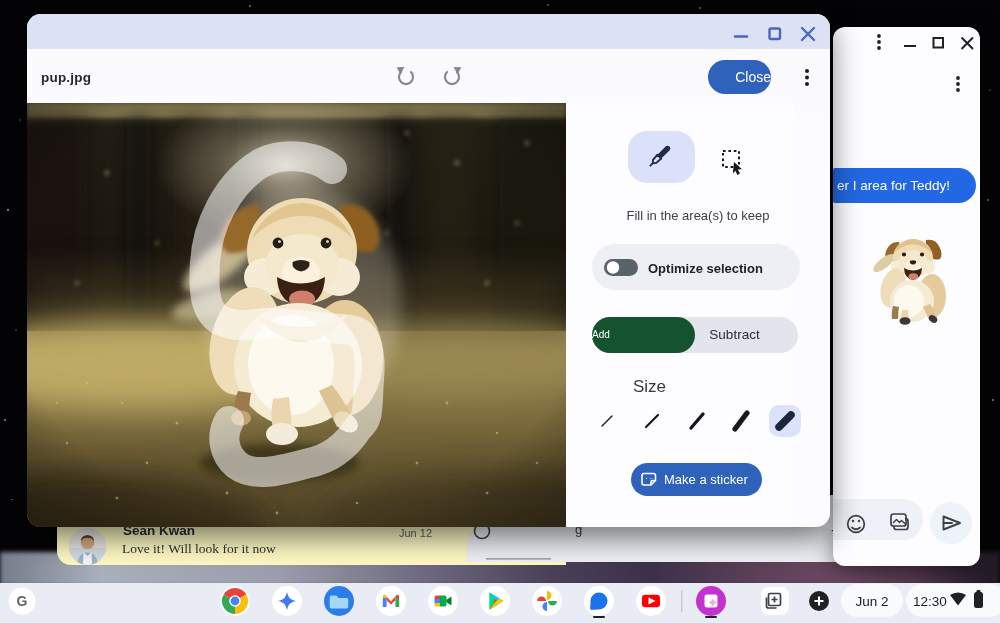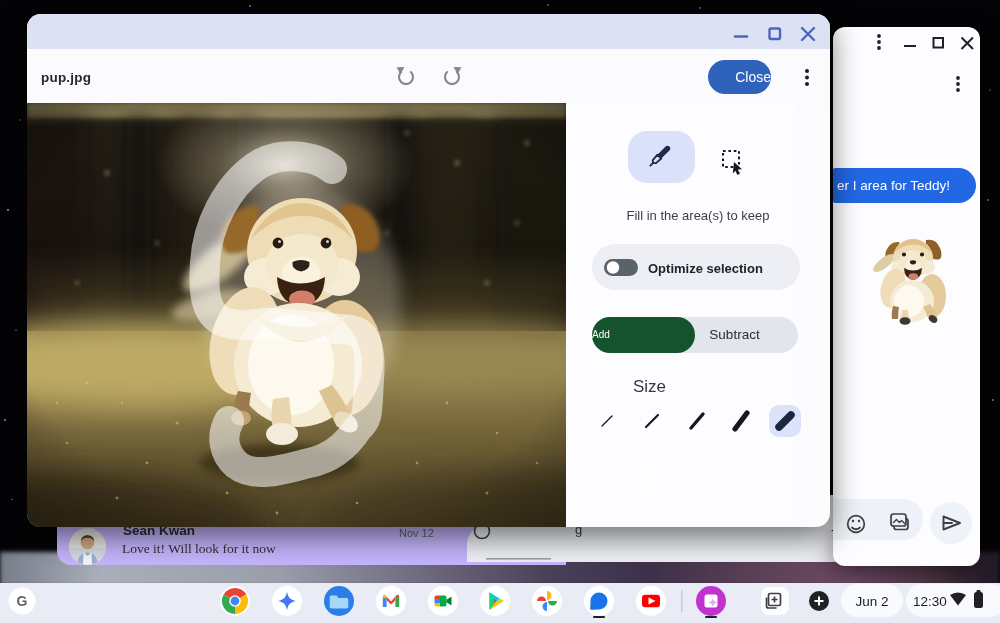--- a/index.html
+++ b/index.html
@@ -6,21 +6,21 @@
   html,body { width:1000px; height:623px; overflow:hidden; }
   body { font-family:"Liberation Sans", sans-serif; background:#040406; position:relative; }
   .abs { position:absolute; }
   
   #wall { left:0; top:0; width:1000px; height:623px; background:#040406; }
   #wallglow { left:0; top:552px; width:1000px; height:34px;
     background:linear-gradient(90deg,#767c88 0%,#a9afbb 10%,#9b9dab 28%,#6f6b80 42%,#4a4158 55%,#3c3149 65%,#5c4158 76%,#6e4a63 85%,#553a4c 92%,#241c28 99%);
     filter:blur(2px); }
   #walldark { left:0; top:500px; width:1000px; height:46px; background:linear-gradient(#040406,rgba(4,4,6,0)); }
   
-  #seanbar { left:57px; top:525px; width:509px; height:40px; background:#c4b5fd; border-radius:0 0 0 14px; }
+  #seanbar { left:57px; top:525px; width:509px; height:40px; background:#fef9c3; border-radius:0 0 0 14px; }
   #seanbar .avatar { position:absolute; left:12px; top:3px; width:37px; height:37px; border-radius:50%;
      background:#cfd4da; overflow:hidden; }
   #inputpill { left:467px; top:526px; width:371px; height:36px; background:#eef0f5; border-radius:18px 18px 0 0; }
   
   #msgwin { left:833px; top:27px; width:147px; height:539px; background:#fdfdff; border-radius:12px;
      box-shadow:0 6px 22px rgba(0,0,0,.5); }
   #bubble { left:833px; top:168px; width:143px; height:35px; background:#2267e3;
      border-radius:2px 18px 18px 2px; color:#fff; font-size:13.5px; line-height:35px; padding-left:4px; white-space:nowrap; overflow:hidden;}
   
   #mainwin { left:27px; top:14px; width:803px; height:513px; background:#fcfcff; border-radius:14px;
@@ -76,21 +76,21 @@
     <svg width="37" height="37" viewBox="0 0 37 37" xmlns="http://www.w3.org/2000/svg">
       <rect width="37" height="37" fill="#e9e7e2"></rect>
       <rect y="20" width="37" height="17" fill="#d4dbe2"></rect>
       <circle cx="18.5" cy="14.5" r="6.8" fill="#d2a980"></circle>
       <path d="M12 14 Q11.5 7.5 18.5 7 Q25.5 7.5 25 14 Q24 9.8 18.5 9.8 Q13 9.8 12 14 Z" fill="#55402e"></path>
       <path d="M8 37 Q9 25 18.5 24.5 Q28 25 29 37 Z" fill="#9db4cc"></path>
       <path d="M14.5 24 L18.5 28 L22.5 24 L23 37 L14 37 Z" fill="#f4f6f8"></path>
     </svg>
   </div>
   <div class="txt" style="left:66px; top:-2px; font-size:13.5px; font-weight:bold; color:#2a2c30;">Sean Kwan</div>
-  <div class="txt" style="left:342px; top:2px; font-size:11px; color:#5f6268;">Nov 12</div>
+  <div class="txt" style="left:342px; top:2px; font-size:11px; color:#5f6268;">Jun 12</div>
   <div class="txt" style="left:65px; top:16px; font-size:13.5px; color:#2e3034;font-family:Liberation Serif, serif;">Love it! Will look for it now</div>
 </div>
 <div class="abs" style="left:790px; top:495px; width:50px; height:35px; background:#fbfcfe;"></div>
 <div id="inputpill" class="abs">
   <svg width="371" height="36" viewBox="0 0 371 36" xmlns="http://www.w3.org/2000/svg">
     <circle cx="15" cy="5" r="7.5" fill="none" stroke="#43474d" stroke-width="1.7"></circle>
     <text x="108" y="8" font-family="Liberation Sans" font-size="13" fill="#3c4045">g</text>
     <rect x="19" y="32" width="65" height="1.6" fill="#9aa0a8"></rect>
   </svg>
 </div>
@@ -341,20 +341,23 @@
     <div class="penbtn abs"></div>
     <div class="fillcap abs">Fill in the area(s) to keep</div>
     <div class="optpill abs"></div>
     <div class="optlabel abs txt">Optimize selection</div>
     <div class="seg abs">
         <div class="segadd abs">Add</div>
         <div class="segsub abs">Subtract</div>
       </div>
     <div class="sizelab abs txt">Size</div>
     <div class="szsel abs"></div>
+    <div class="mkbtn abs">
+        <div class="mktext">Make a sticker</div>
+      </div>
     <svg class="abs" style="left:0;top:0;" width="264" height="424" viewBox="0 0 264 424" xmlns="http://www.w3.org/2000/svg">
 
       <g transform="translate(93,54) rotate(45)">
         <path d="M-2.7 -12 A2.7 2.7 0 0 1 2.7 -12 L2.7 -0.5 L-2.7 -0.5 Z" fill="#1e2b4d"></path>
         <path d="M-2.7 -0.5 L2.7 -0.5 L2.2 6.5 L0 8.6 L-2.2 6.5 Z" fill="none" stroke="#1e2b4d" stroke-width="1.9" stroke-linejoin="round"></path>
         <path d="M0 8.6 L0 12.2" stroke="#1e2b4d" stroke-width="1.9" stroke-linecap="round"></path>
       </g>
 
       <g>
         <rect x="157" y="48" width="16" height="16" fill="none" stroke="#17181b" stroke-width="2" stroke-dasharray="2.6 2.8"></rect>

